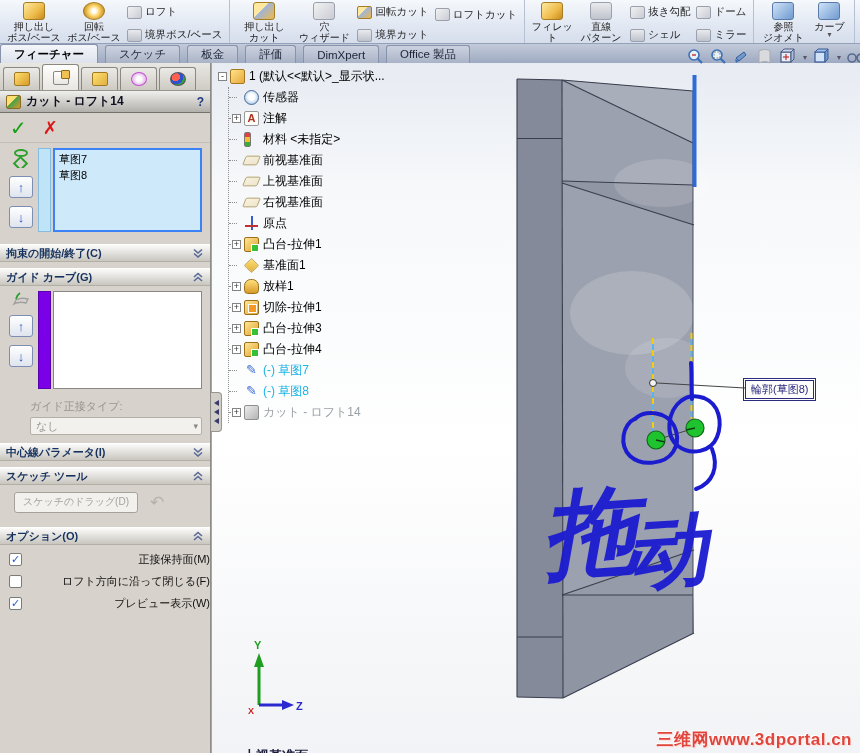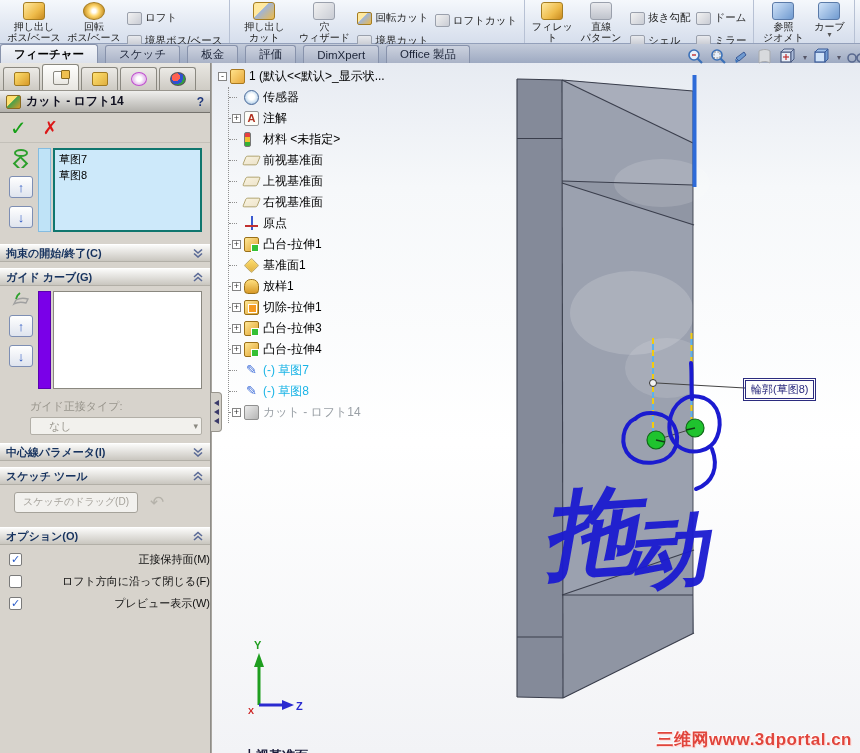--- a/index.html
+++ b/index.html
@@ -8,21 +8,21 @@
 
   
   #ribbon{position:absolute;left:0;top:0;width:860px;height:44px;
     background:linear-gradient(180deg,#f5f8fc 0%,#e3e9f3 55%,#d6deec 100%);
     border-bottom:1px solid #93a0ba;display:flex;align-items:stretch;}
   .rgroup{display:flex;align-items:stretch;padding:1px 4px;position:relative;}
   .rgroup+.rgroup{border-left:1px solid #b7c1d4;}
   .bigbtn{width:60px;display:flex;flex-direction:column;align-items:center;justify-content:flex-start;
     padding-top:1px;font-size:10px;line-height:11px;color:#222;text-align:center;border-radius:3px;position:relative;}
   .bigbtn .caret{font-size:8px;color:#555;line-height:6px;}
-  .smallcol{display:flex;flex-direction:column;justify-content:flex-start;padding-top:10px;gap:9px;}
+  .smallcol{display:flex;flex-direction:column;justify-content:flex-start;padding-top:4px;gap:9px;}
   .smallbtn{display:flex;align-items:center;height:19px;font-size:10.5px;color:#222;padding:0 3px;border-radius:2px;white-space:nowrap;}
   .ic{width:22px;height:18px;border-radius:3px;margin-bottom:1px;flex:none;}
   .ics{width:15px;height:13px;border-radius:2px;margin-right:3px;flex:none;}
   .i-gold{background:linear-gradient(135deg,#ffe9a0,#eebb4a 60%,#c88a20);border:1px solid #a57d22;}
   .i-goldring{background:radial-gradient(circle at 50% 50%,#fff 15%,#ffd870 40%,#cf9a2e 75%);border:1px solid #a57d22;border-radius:50%;}
   .i-gray{background:linear-gradient(135deg,#f2f2f2,#c9ccd4);border:1px solid #9aa0ac;}
   .i-grayflat{background:linear-gradient(180deg,#e9eaee,#bfc3cc);border:1px solid #9aa0ac;}
   .i-goldcut{background:linear-gradient(135deg,#ffe9a0 40%,#9fb4d8 42%,#eebb4a);border:1px solid #a57d22;}
   .i-blue{background:linear-gradient(135deg,#cfe2f8,#6f9ad0);border:1px solid #5a7aa8;}
   #instant3d{display:flex;align-items:center;font-size:12px;color:#333;padding:0 10px;}
@@ -64,28 +64,28 @@
   .chev{width:12px;height:10px;}
   .chev polyline{fill:none;stroke:#5a6a96;stroke-width:1.6;}
 
   .sec-body{padding:5px 8px 6px 6px;display:flex;}
   .lcol{width:30px;display:flex;flex-direction:column;align-items:center;}
   .updn{width:24px;height:22px;margin-top:8px;border:1px solid #7d8eb4;border-radius:3px;
     background:linear-gradient(#ffffff,#dfe4ee);color:#2a55c0;font-size:13px;font-weight:bold;
     display:flex;align-items:center;justify-content:center;}
   .selbar{width:13px;height:84px;background:#bfe3f7;border:1px solid #85bce0;margin:0 2px;}
   .selbar.purple{background:#7a00e8;border-color:#5a00b0;height:98px;}
-  .listbox{flex:1;height:84px;background:#cde9fa;border:2px solid #0f766e;font-size:11px;color:#000;
+  .listbox{flex:1;height:84px;background:#cde9fa;border:2px solid #3b82f6;font-size:11px;color:#000;
     padding:1px 4px;line-height:16px;overflow:hidden;}
   .listbox.empty{background:#fff;border:1px solid #8a8880;height:98px;}
   .profile-icon{width:18px;height:20px;}
   .guide-icon{width:18px;height:16px;}
   .glabel{font-size:11px;color:#98958c;padding:4px 0 3px 30px;}
   .dropdown{margin:0 8px 8px 30px;height:18px;background:#f2f1ed;border:1px solid #b2afa7;border-radius:2px;
-    display:flex;align-items:center;padding-left:18px;font-size:11px;color:#9a978e;position:relative;}
+    display:flex;align-items:center;padding-left:5px;font-size:11px;color:#9a978e;position:relative;}
   .dropdown .dcaret{position:absolute;right:3px;top:3px;font-size:9px;color:#8a8880;}
   .stbody{padding:7px 0 8px 14px;display:flex;align-items:center;}
   .stbtn{padding:2px 8px 3px;border:1px solid #a5a29a;border-radius:3px;background:#f2f1ee;color:#a5a29b;font-size:10px;}
   .undo{margin-left:12px;color:#b5b2aa;font-size:17px;line-height:16px;transform:scaleX(-1);}
   .optrow{display:flex;align-items:center;margin:7px 0 0 9px;font-size:11px;color:#101010;justify-content:space-between;}
   .checkbox{width:13px;height:13px;background:#fff;border:1px solid #7a7a7a;border-radius:2px;margin-right:6px;
     display:flex;align-items:center;justify-content:center;font-size:11px;color:#2b5cc8;font-weight:bold;}
   .checkbox::after{content:"";}
   .checkbox.checked::after{content:"\2713";}
 

